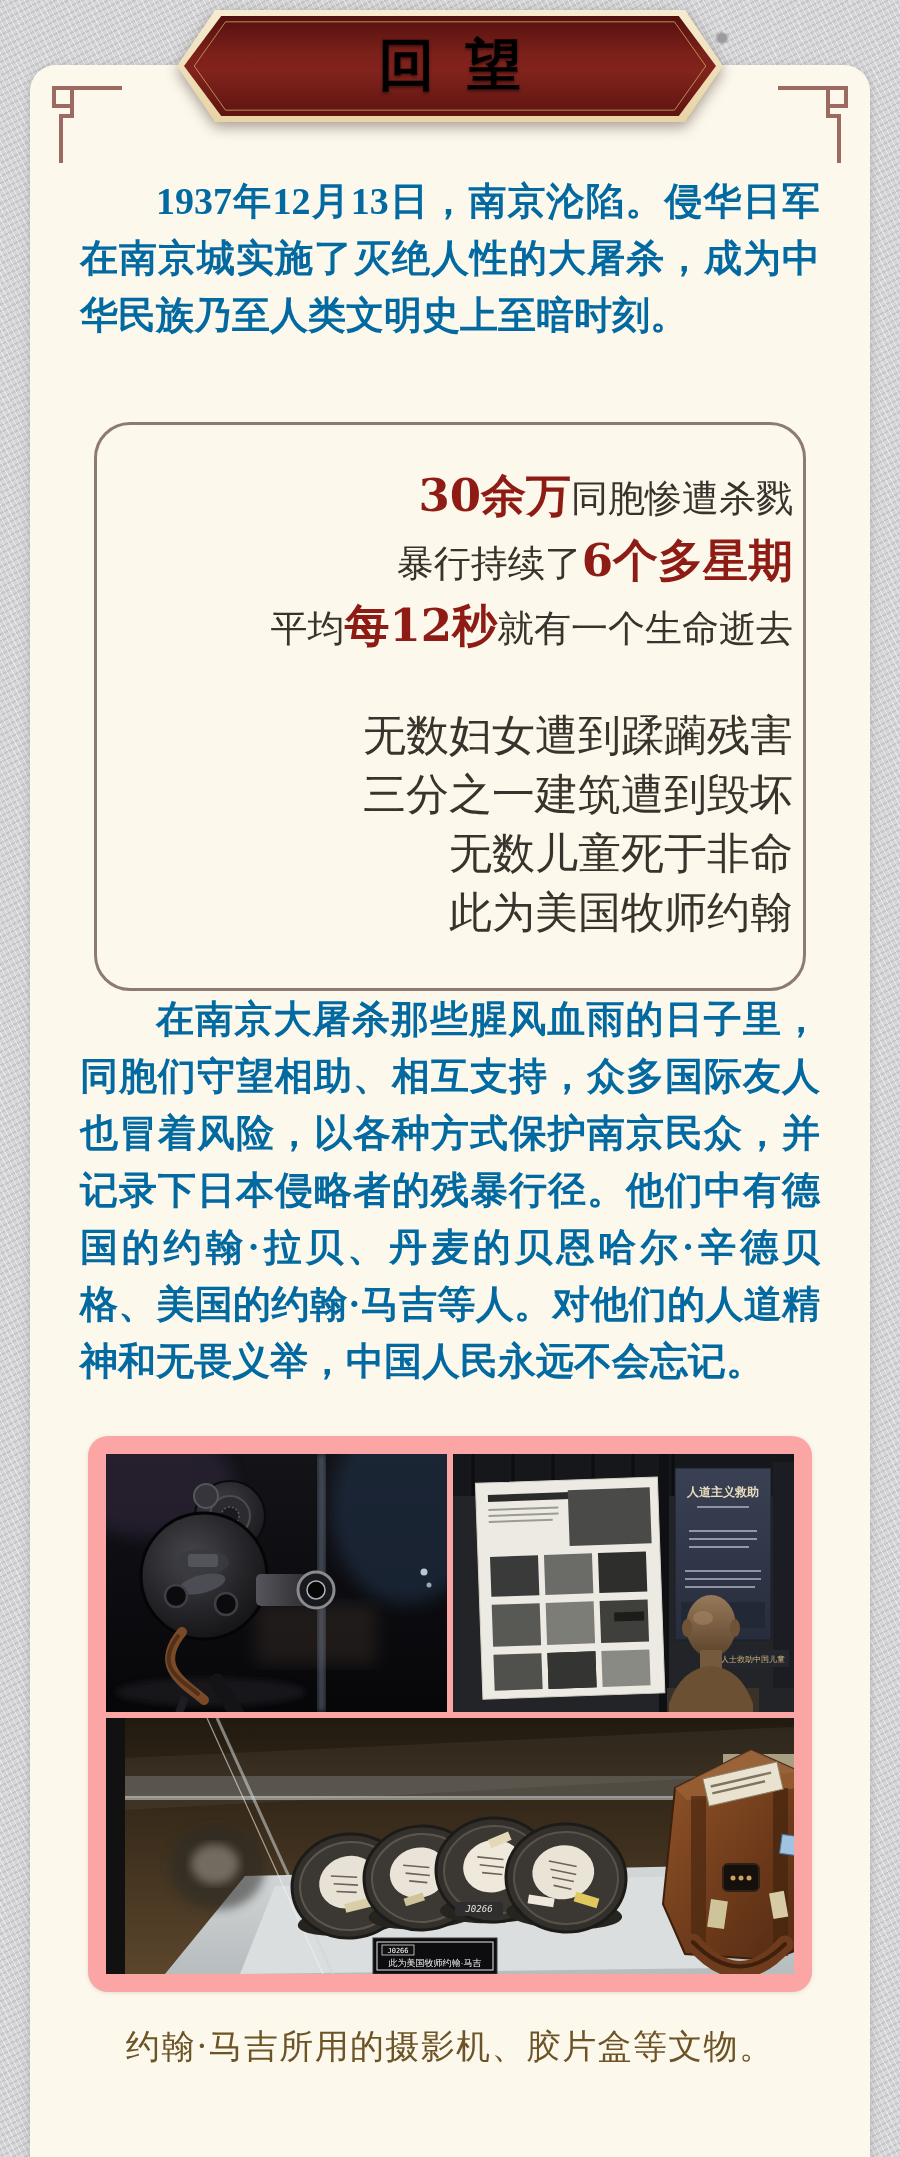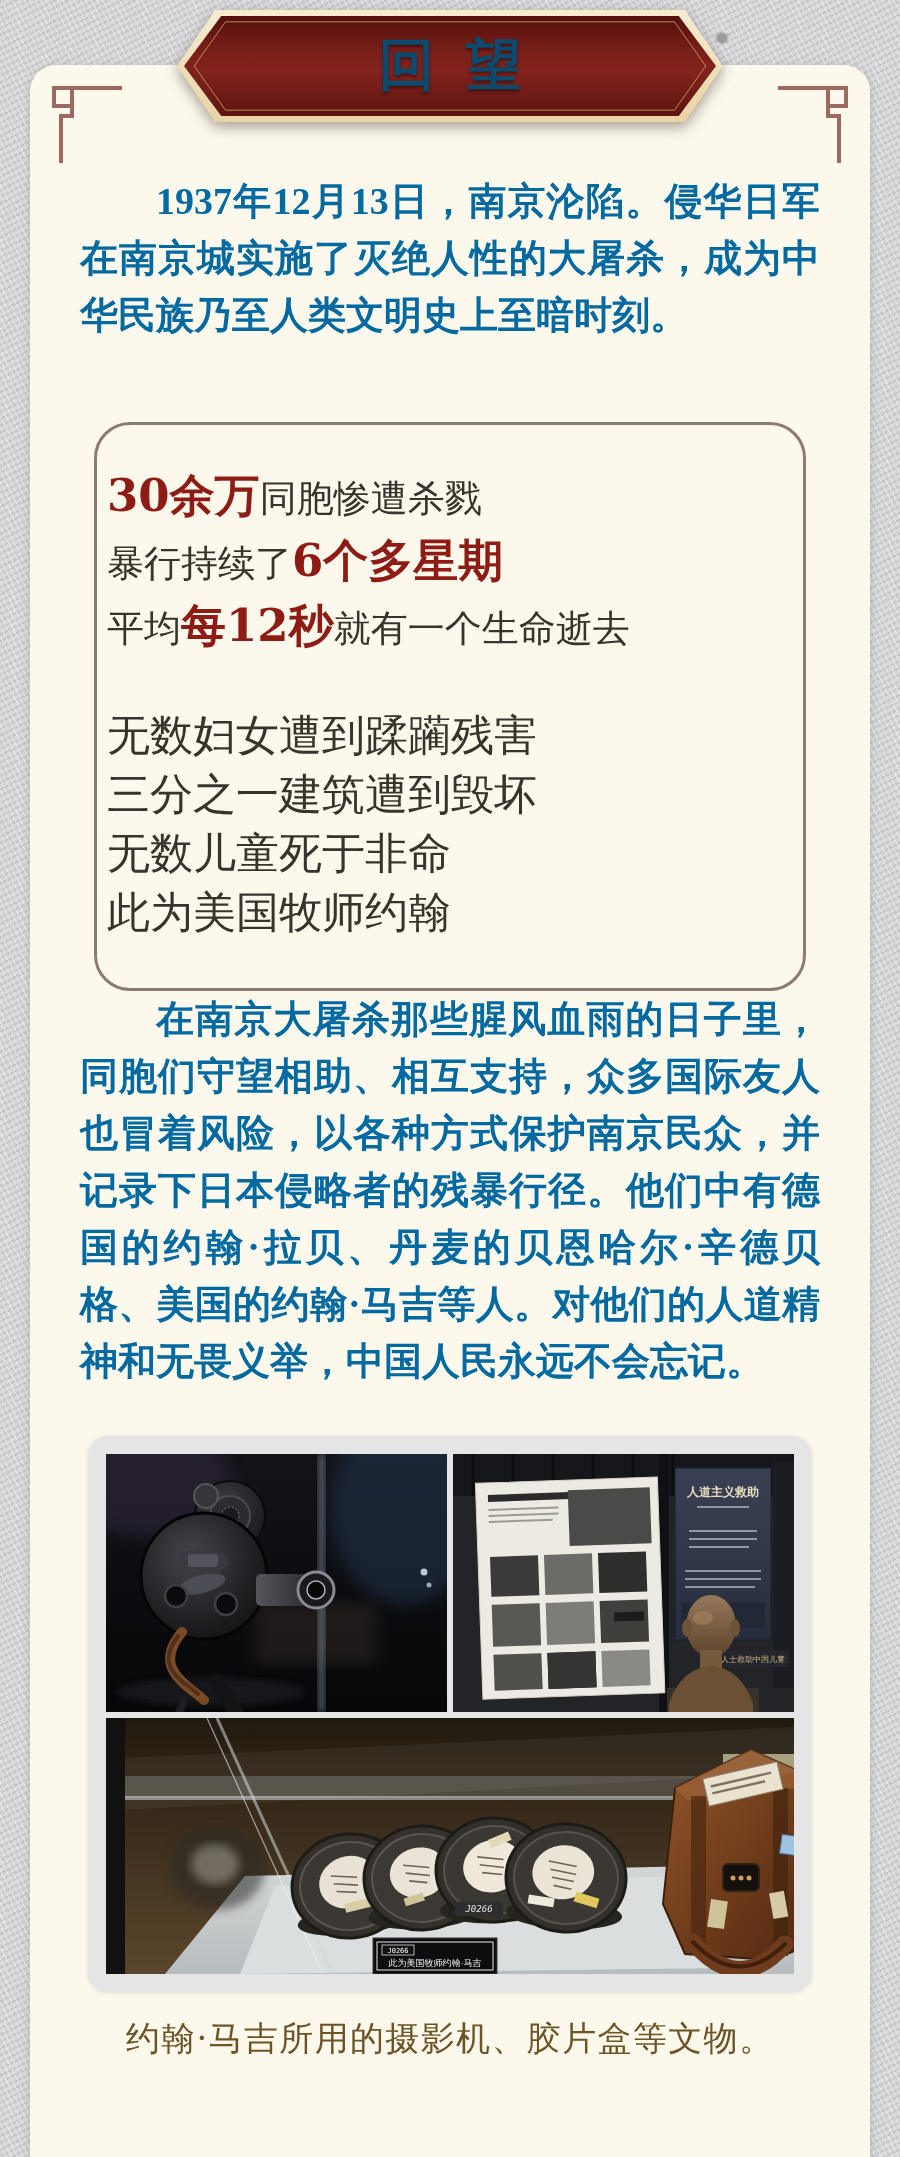--- a/index.html
+++ b/index.html
@@ -30,58 +30,58 @@
   }
   .hex{clip-path:polygon(7% 0,93% 0,100% 50%,93% 100%,7% 100%,0 50%);}
   .banner-outer{position:absolute;inset:0;background:linear-gradient(180deg,#f6ecd0,#e8d3a4);}
   .banner-red{
     position:absolute;inset:6px 7px;
     background:linear-gradient(180deg,#54100e 0%,#7c201a 38%,#82231c 55%,#5e1411 100%);
   }
   .banner-line{position:absolute;inset:10px 12px;pointer-events:none;}
   .banner-title{
     position:absolute;inset:0;display:flex;align-items:center;justify-content:center;
-    font-size:56px;font-weight:700;color:#0c4a6e;
+    font-size:56px;font-weight:700;color:#000000;
     letter-spacing:.55em;text-indent:.55em;
     text-shadow:0 2px 3px rgba(0,0,0,.45);
     font-family:"DejaVu Serif",serif;
   }
   
   .content{position:absolute;inset:0;padding:108px 50px 0 50px;box-sizing:border-box;}
   .para{
     font-size:38px;line-height:57px;font-weight:700;color:#0369a1;
     text-align:justify;text-indent:2em;margin:0;
     font-family:"Liberation Serif",serif;
   }
   .para.second{}
   
   .stats-box{
     box-sizing:border-box;width:712px;margin:78px auto 0;
     border:3px solid #8d7a73;border-radius:36px;
-    padding:40px 10px 46px;text-align:left;
+    padding:40px 10px 46px;text-align:right;
     background:#fcf8ec;
   }
   .stat-line{font-size:37px;line-height:62px;color:#3a332d;
     font-family:"DejaVu Serif",serif;}
   .stats-plain{margin-top:46px;}
   .stats-plain .stat-line{font-size:43px;line-height:59px;}
   .stat-line .em{color:#8e1c15;font-weight:700;font-size:45px;}
   
   .photo-card{
     box-sizing:border-box;width:724px;margin:46px auto 0;
-    background:#e5e5e5;border-radius:20px;padding:18px;
+    background:#fca5a5;border-radius:20px;padding:18px;
     box-shadow:0 1px 4px rgba(120,110,90,.18);
   }
   .photo-row{display:flex;gap:6px;}
   .photo-cell{overflow:hidden;background:#111;}
   .photo-cell svg{display:block;}
   .photo-bottom{margin-top:6px;padding-left:19px;}
   
   .caption{
-    margin-top:22px;text-align:center;
+    margin-top:30px;text-align:center;
     font-size:34px;line-height:48px;color:#6d5426;
     font-family:"DejaVu Serif",serif;letter-spacing:.04em;
   }
 </style>
 </head>
 <body>
 
 <div class="speck" style="left:714px;top:32px;"></div>
 
 <div class="card">

